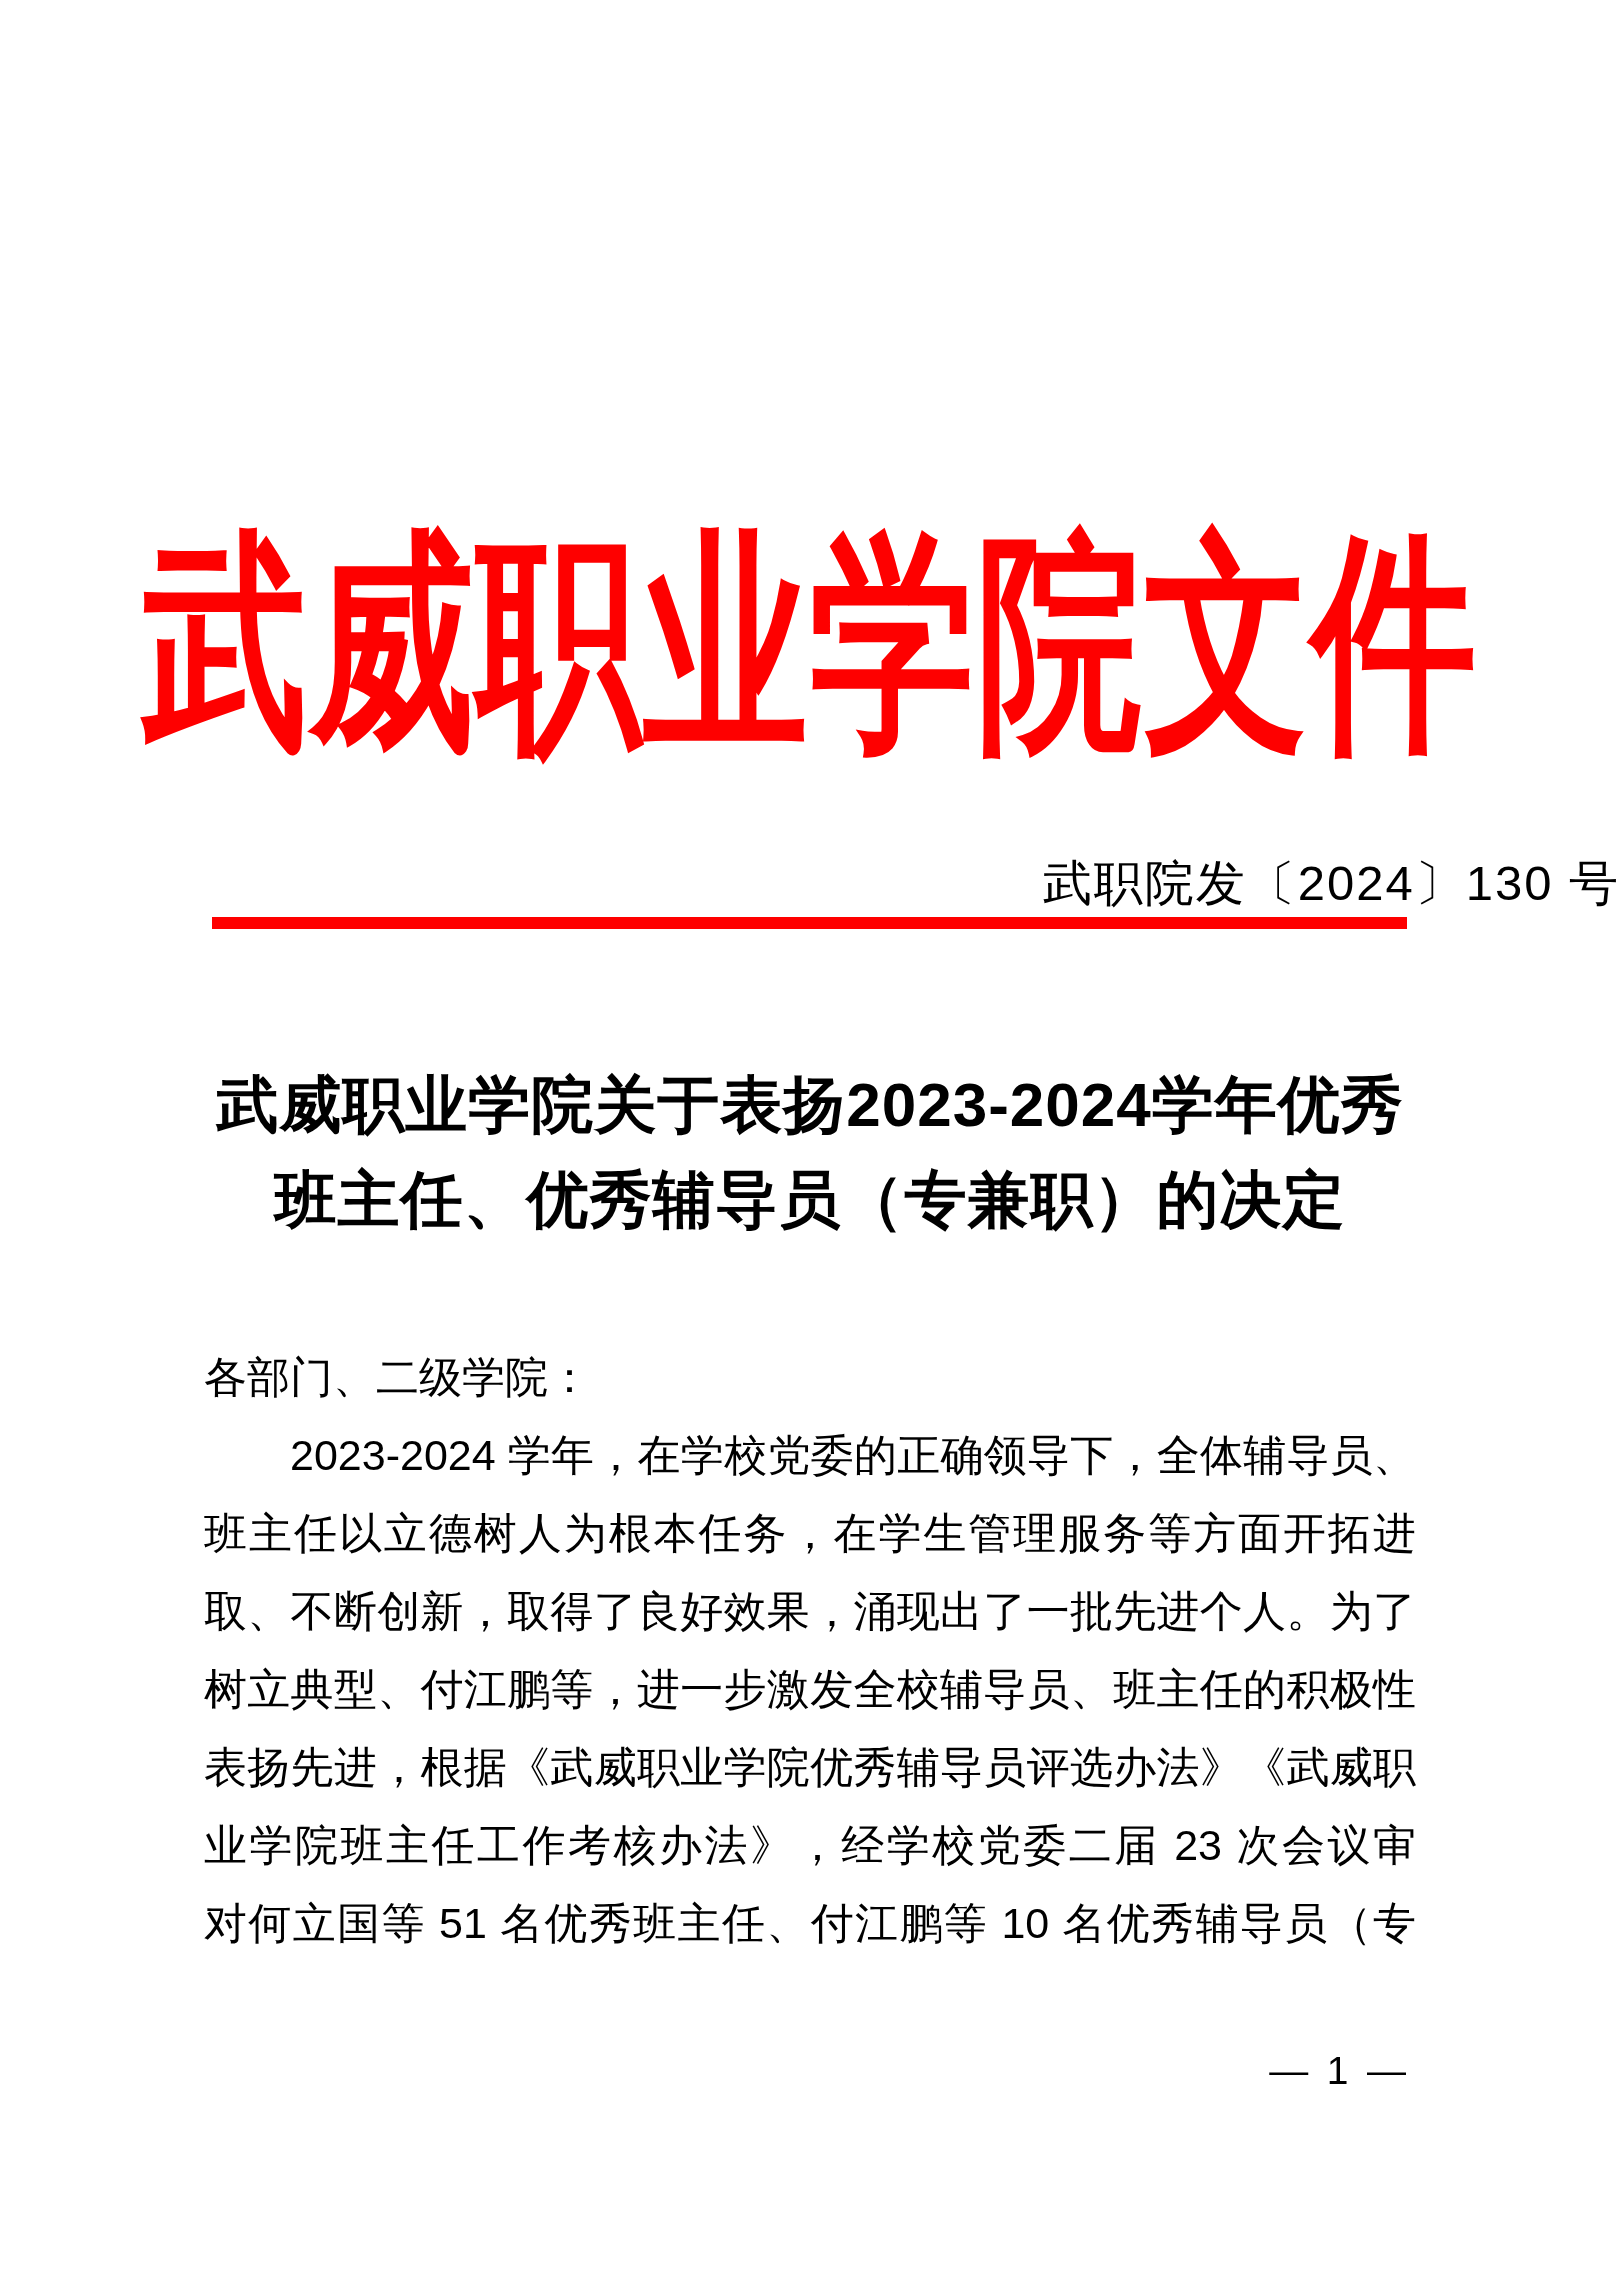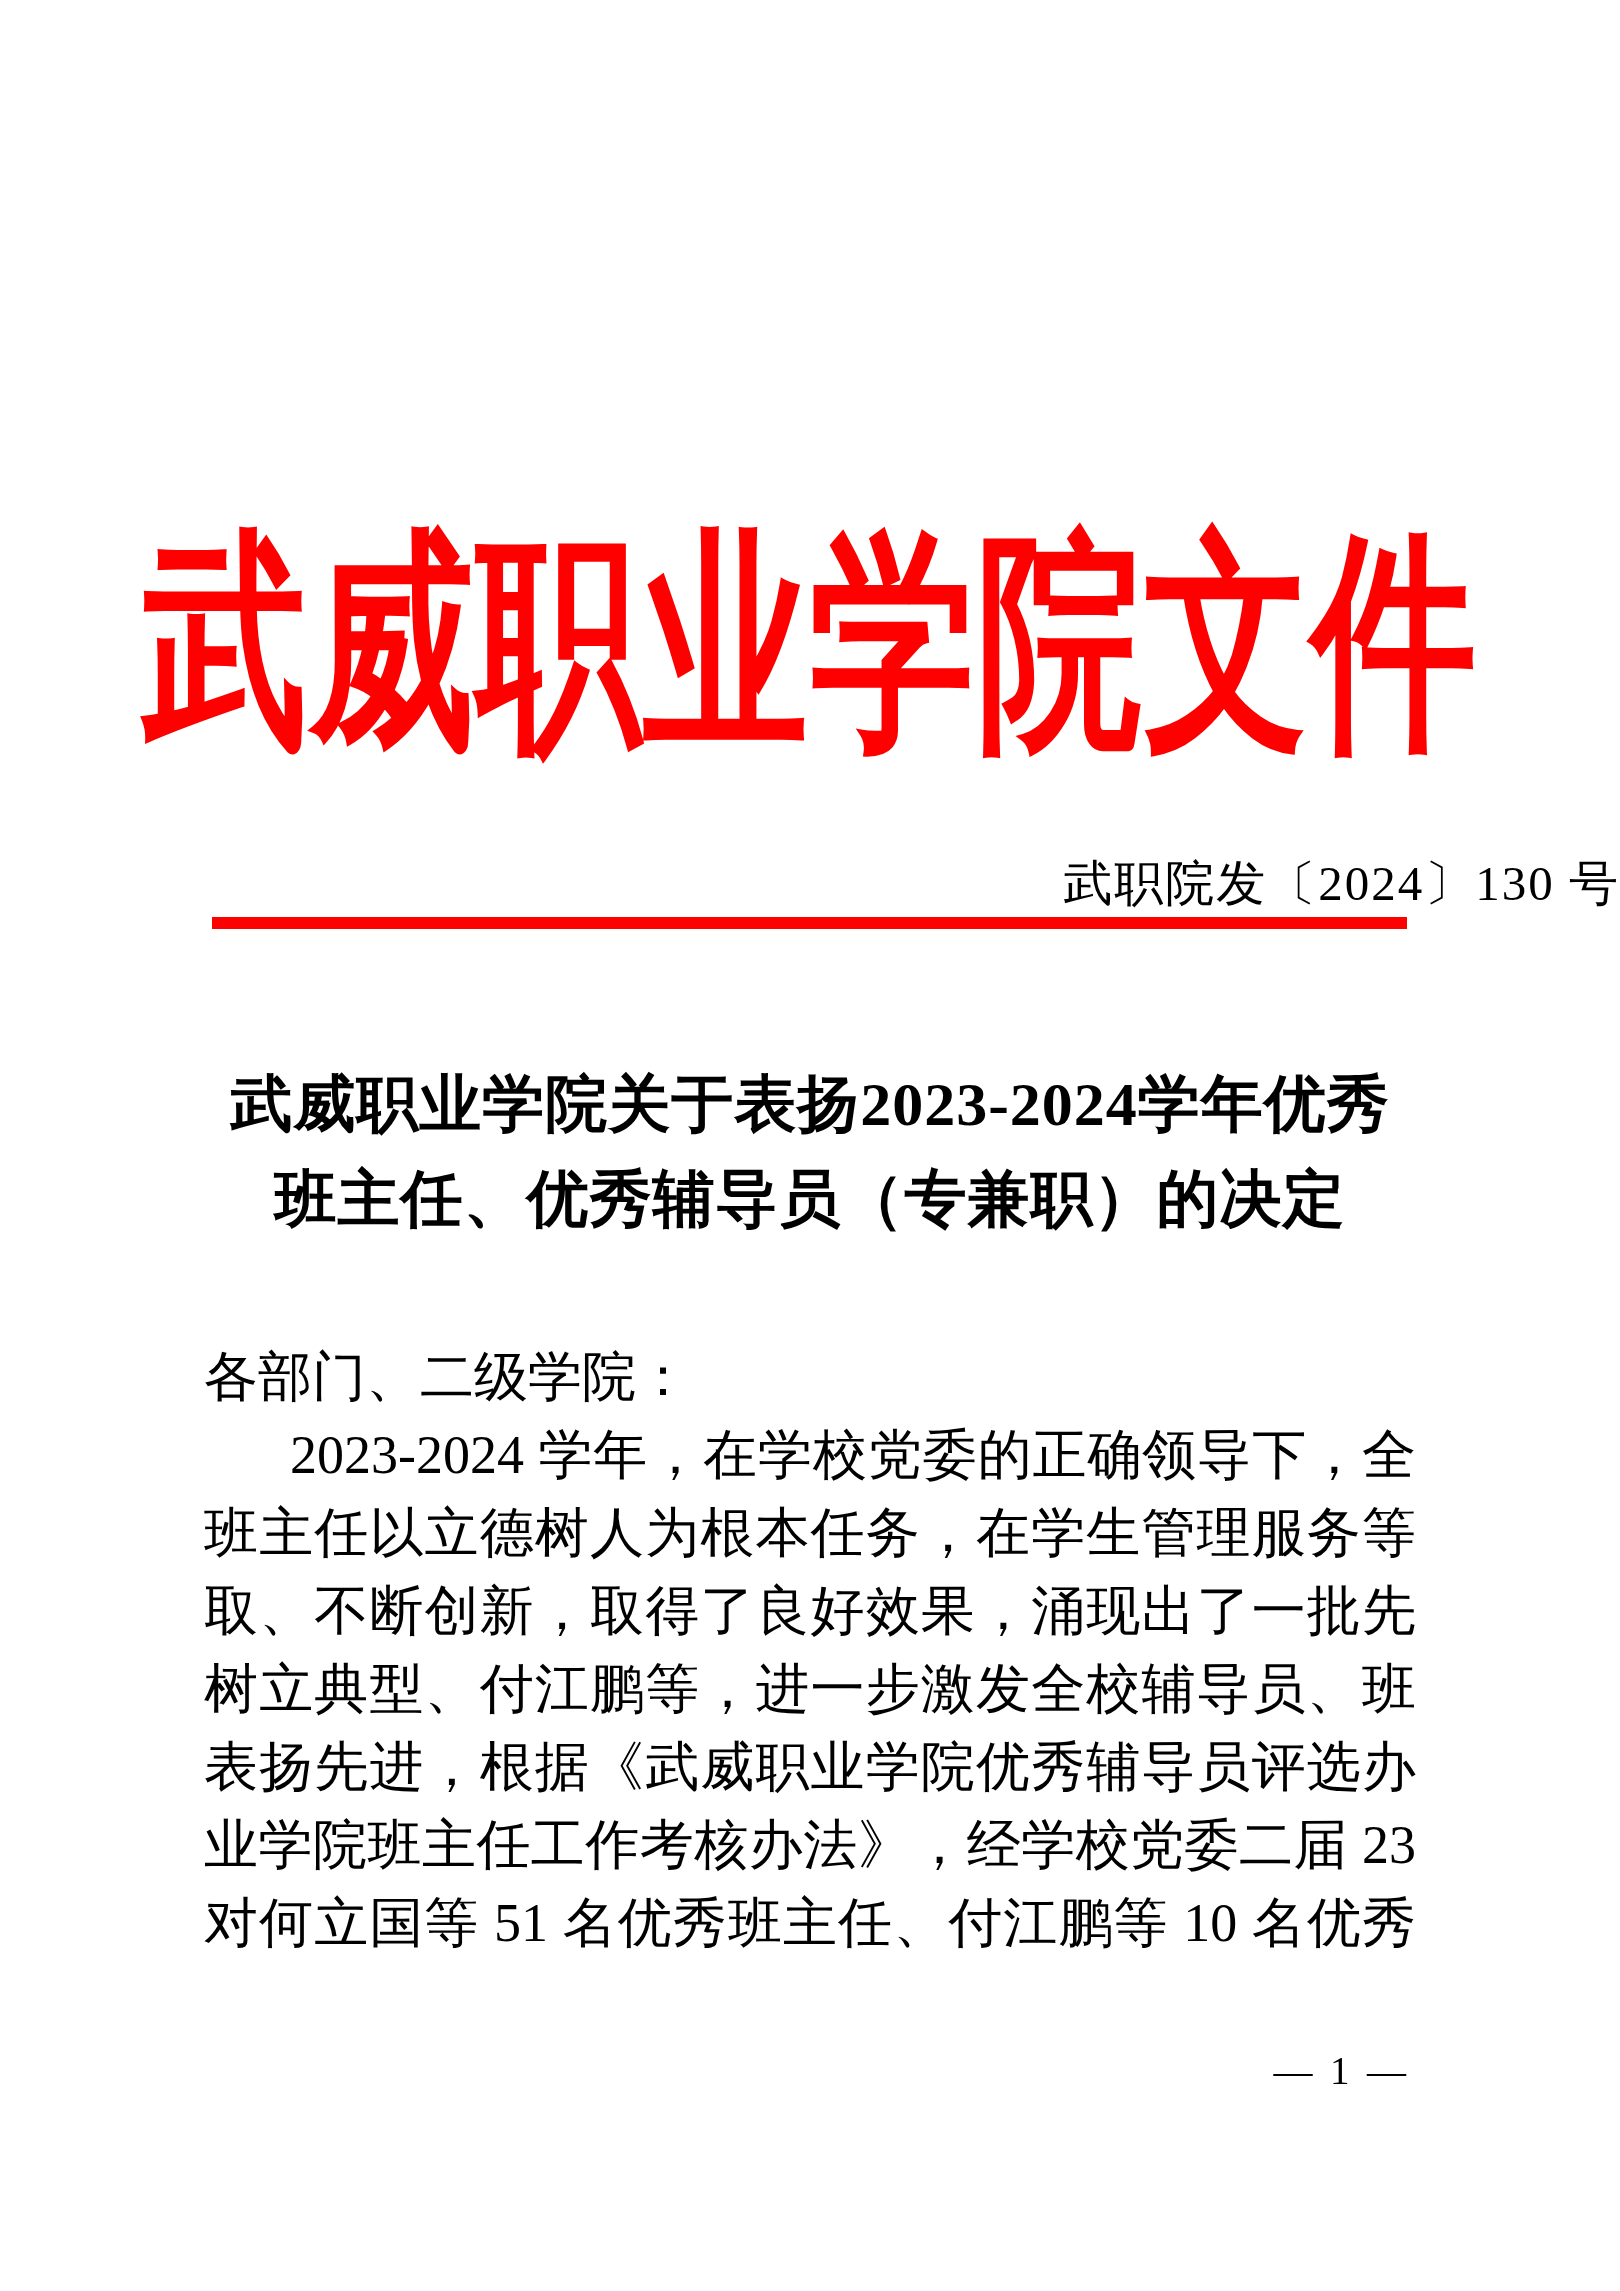--- a/index.html
+++ b/index.html
@@ -6,21 +6,21 @@
     margin: 0;
     padding: 0;
     background: #ffffff;
   }
   .page {
     position: relative;
     width: 1620px;
     height: 2292px;
     background: #ffffff;
     overflow: hidden;
-    font-family: Liberation Serif, serif;
+    font-family: Liberation Sans, sans-serif;
     color: #000000;
   }
 
   
   .masthead {
     position: absolute;
     top: 527px;
     left: 0;
     width: 100%;
     text-align: center;
@@ -68,21 +68,21 @@
     line-height: 95px;
     letter-spacing: 1px;
   }
 
   
   .body-block {
     position: absolute;
     top: 1338px;
     left: 204px;
     width: 1212px;
-    font-size: 54px;
+    font-size: 43px;
     line-height: 78px;
   }
   .body-line {
     height: 78px;
     overflow: hidden;
   }
   .body-line.justified {
     text-align: justify;
     text-align-last: justify;
   }

